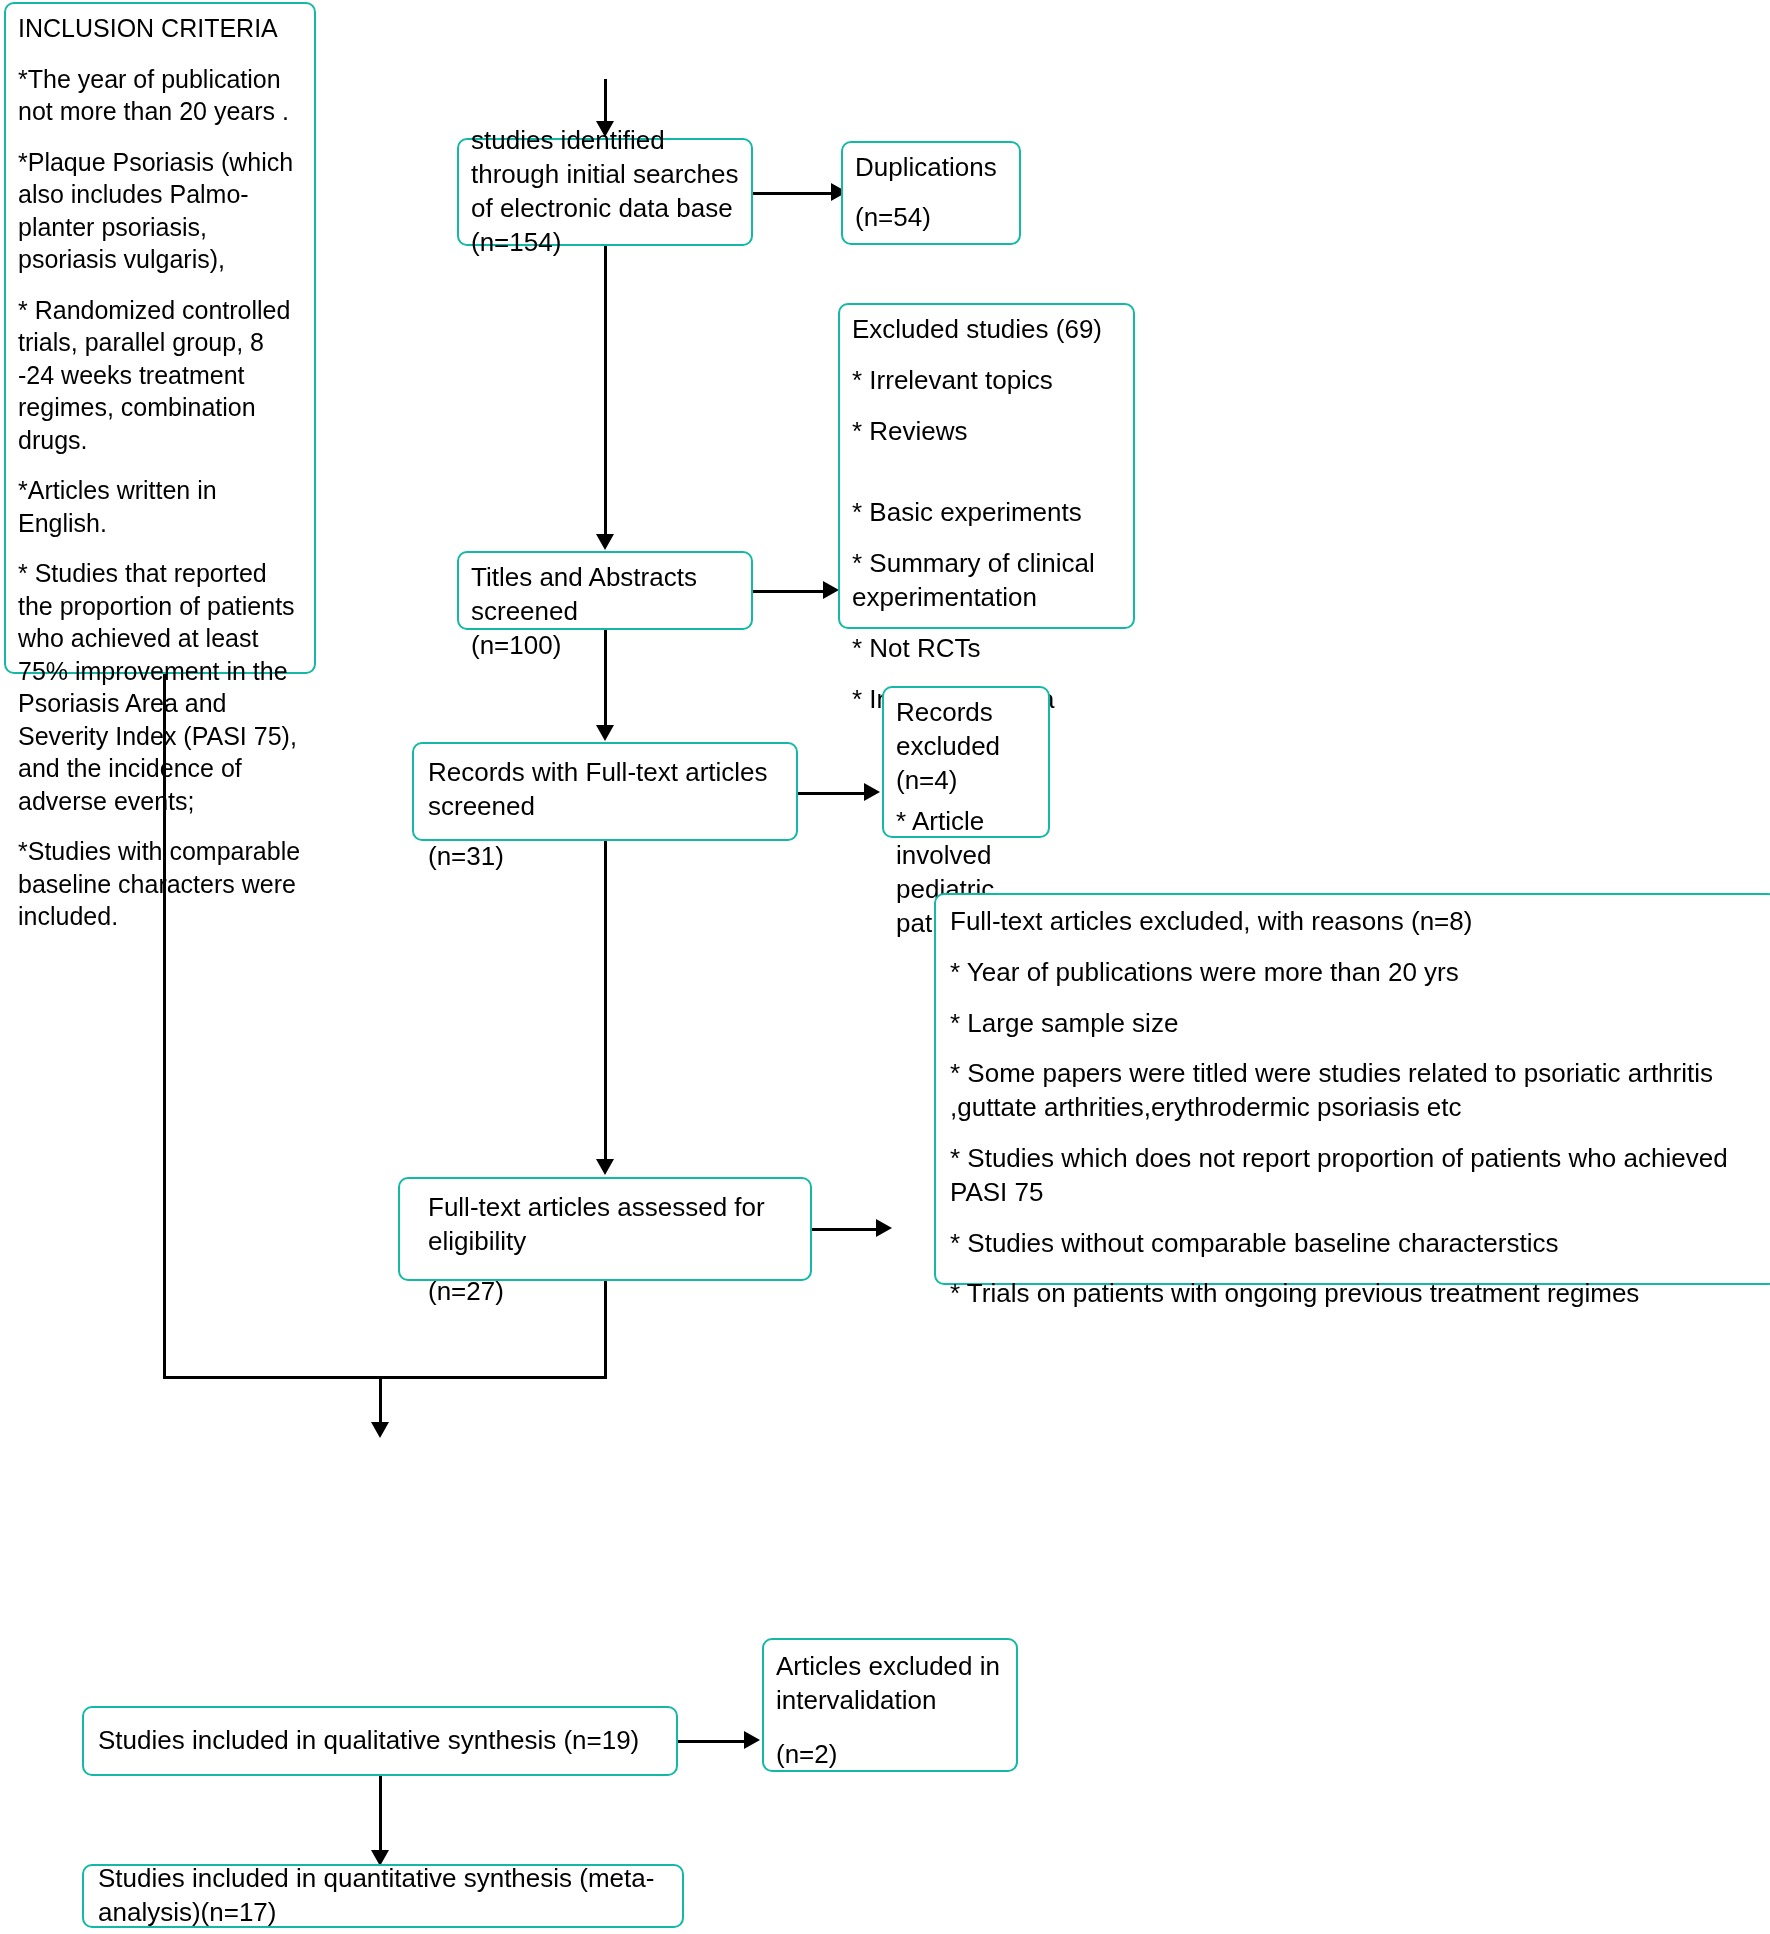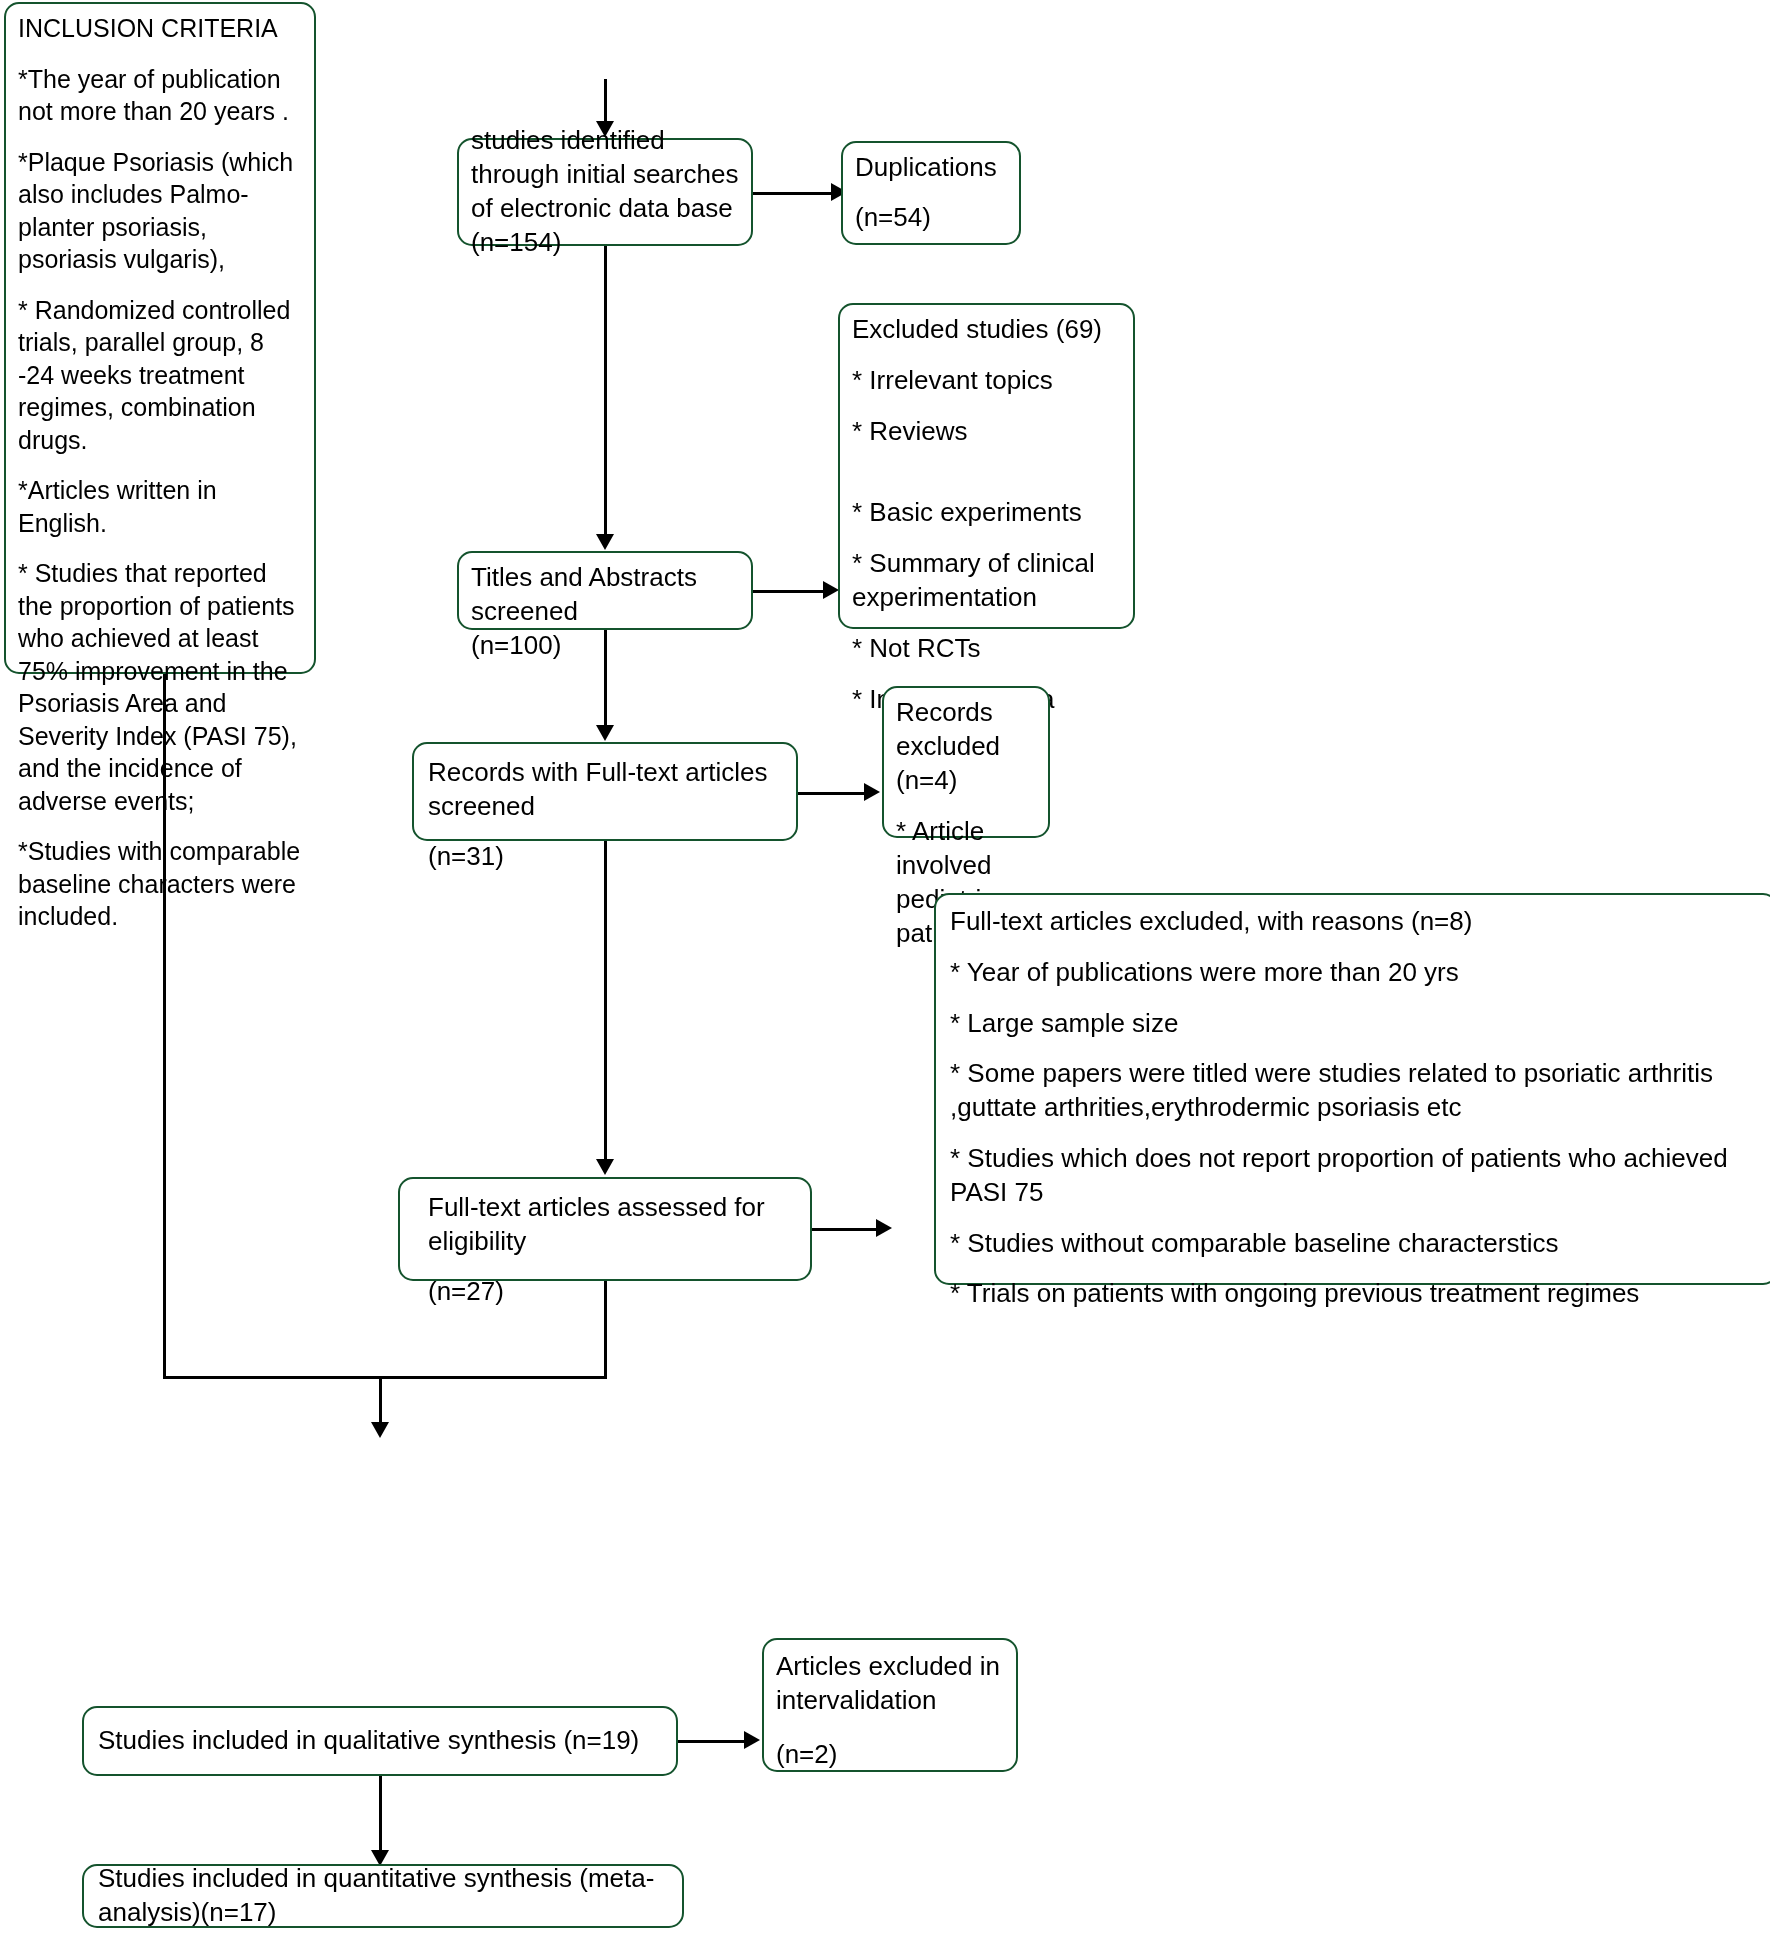--- a/index.html
+++ b/index.html
@@ -14,22 +14,22 @@
   #canvas {
     position: relative;
     width: 1770px;
     height: 1934px;
     background: #ffffff;
     overflow: hidden;
   }
   .node {
     position: absolute;
     box-sizing: border-box;
-    border: 2px solid #14532d;
-    border-radius: 15px;
+    border: 2px solid #14b8a6;
+    border-radius: 10px;
     background: #ffffff;
     padding: 10px 14px;
     font-size: 26px;
     line-height: 1.30;
     color: #000000;
     z-index: 3;
   }
   .node p {
     margin: 0 0 20px 0;
   }
@@ -125,21 +125,21 @@
   </div>
 
   <div class="hline" style="left:753px; top:590px; width:70px;"></div>
   <div class="arrow-right" style="left:823px; top:581px;"></div>
 
   <div class="vline" style="left:604px; top:630px; height:95px;"></div>
   <div class="arrow-down" style="left:596px; top:725px;"></div>
 
   <div class="node" style="left:882px; top:686px; width:168px; height:152px; padding:8px 12px;">
     <p style="margin-bottom:0;">Records excluded</p>
-    <p style="margin-bottom:18px;">(n=4)</p>
+    <p style="margin-bottom:8px;">(n=4)</p>
     <p>* Article involved pediatric patients</p>
   </div>
 
   <div class="node" style="left:412px; top:742px; width:386px; height:99px; padding:12px 14px;">
     <p style="margin-bottom:16px;">Records with Full-text articles screened</p>
     <p>(n=31)</p>
   </div>
 
   <div class="hline" style="left:798px; top:792px; width:66px;"></div>
   <div class="arrow-right" style="left:864px; top:783px;"></div>

